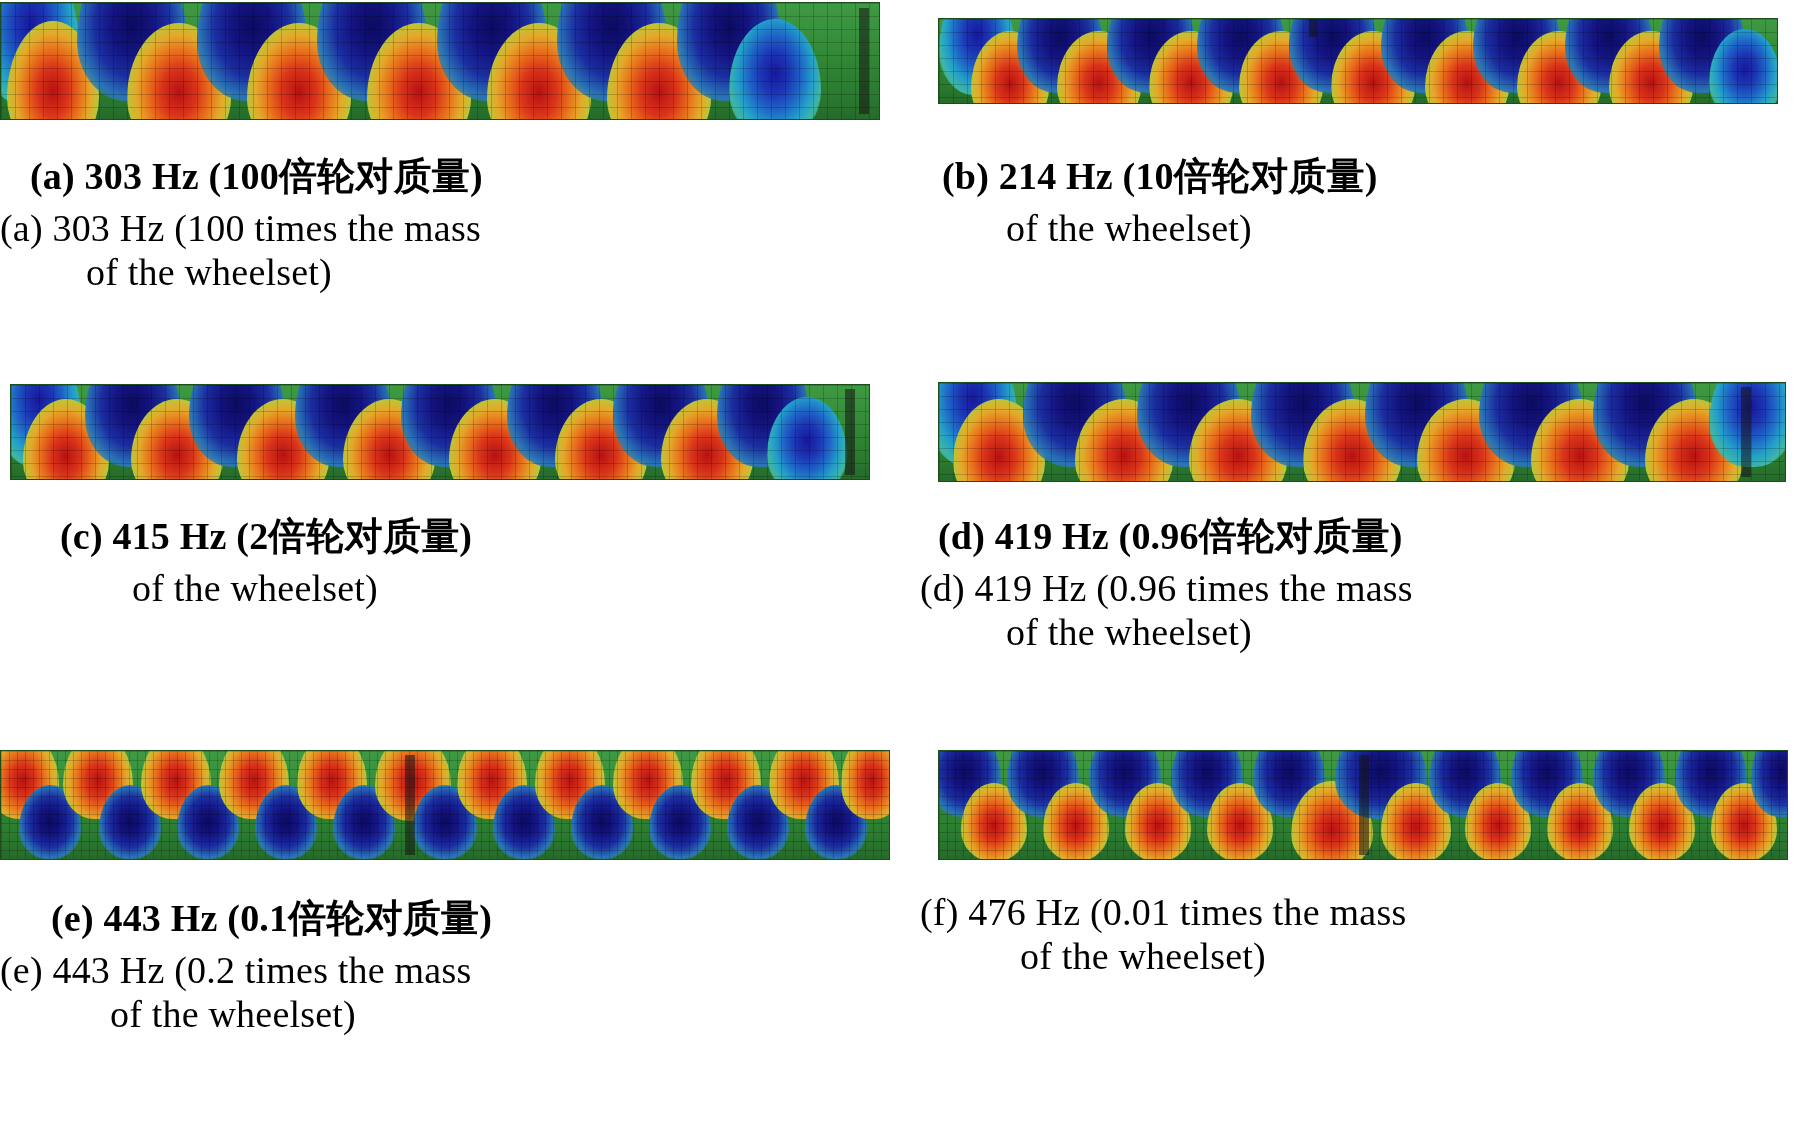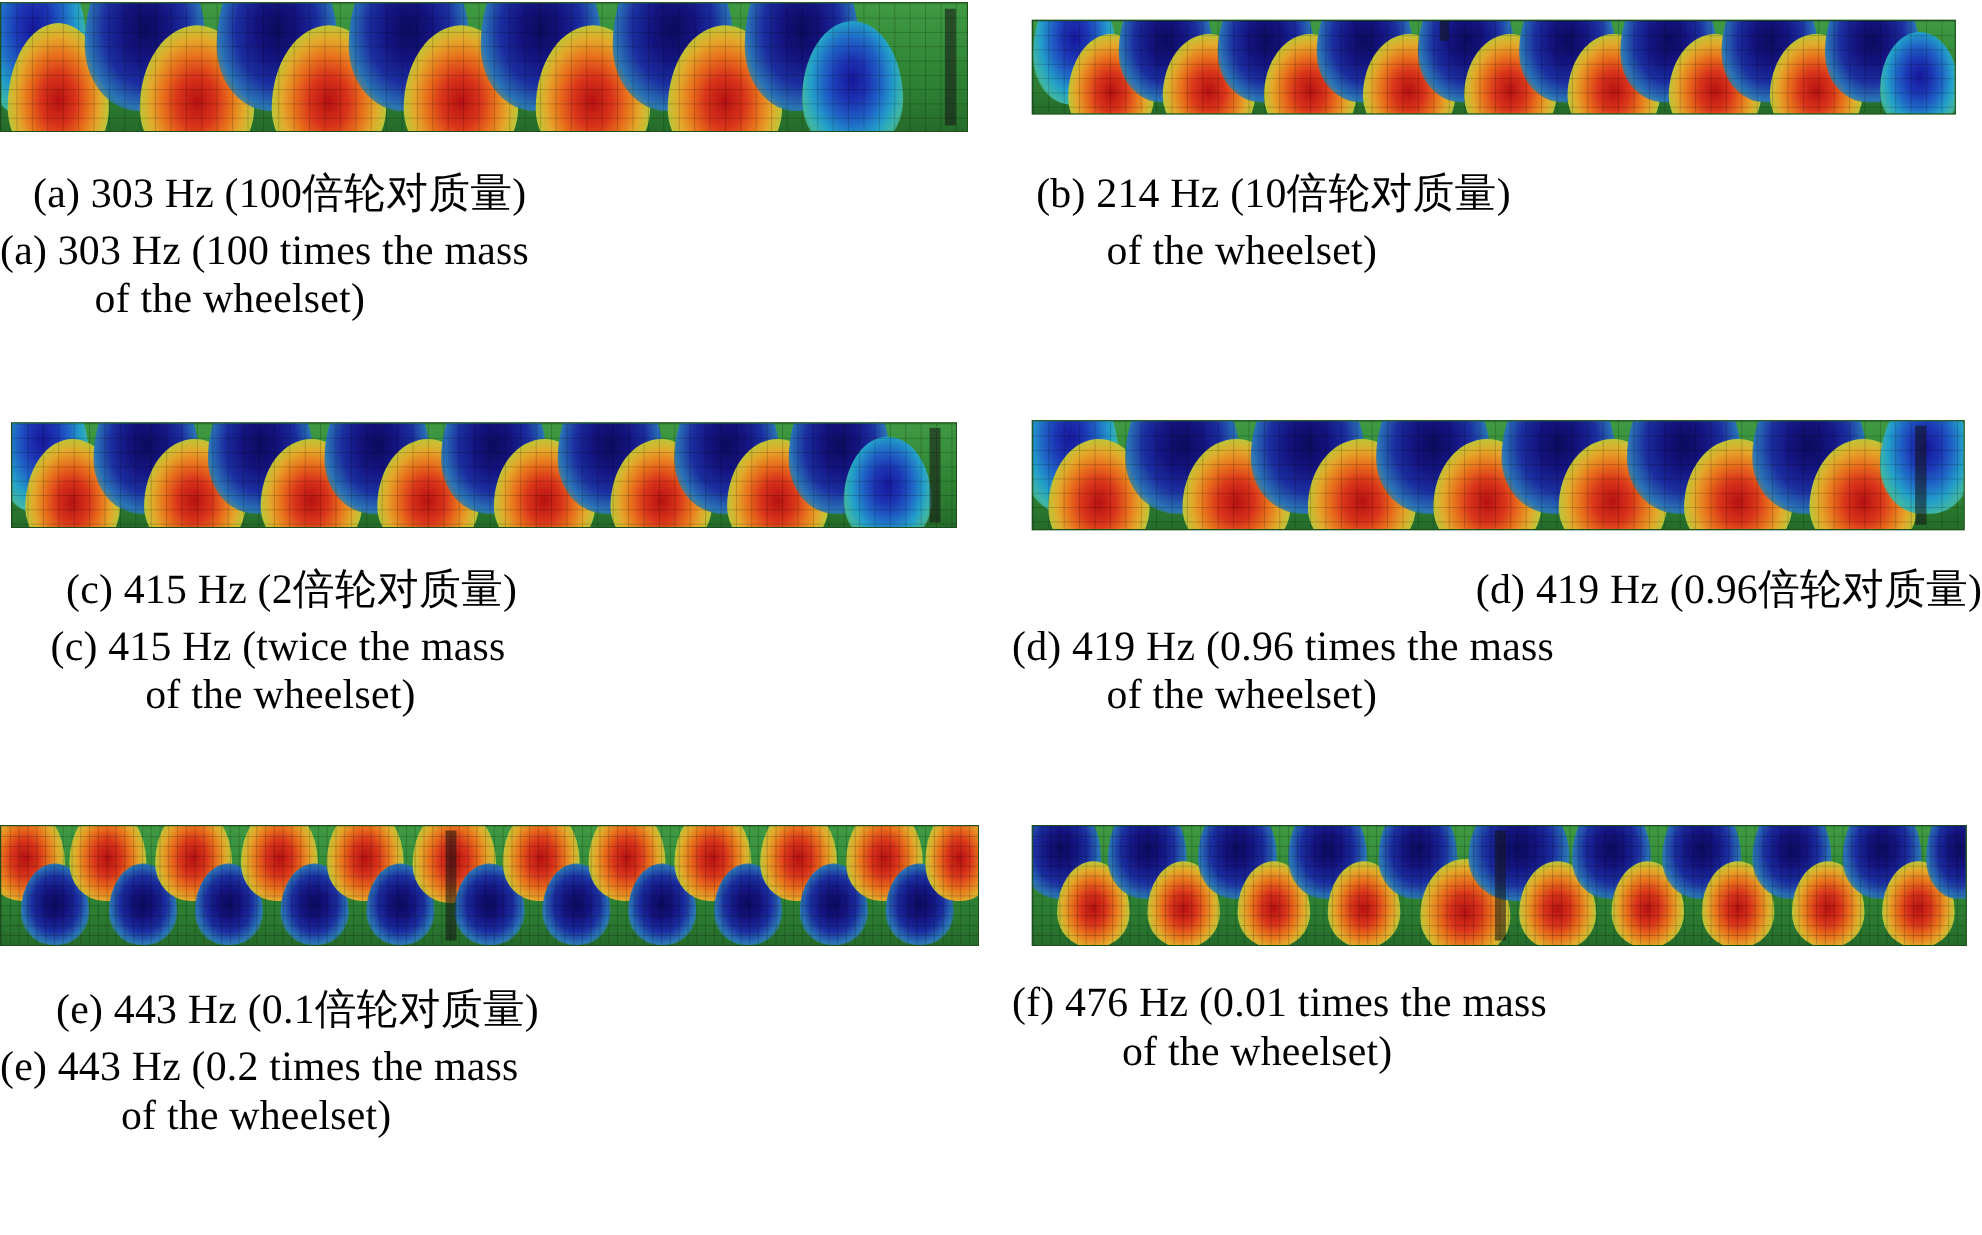--- a/index.html
+++ b/index.html
@@ -93,33 +93,34 @@
   .caption {
     text-align: left;
     font-size: 38px;
     line-height: 1.16;
     letter-spacing: 0.2px;
   }
   .cap-cn {
     margin-top: 14px;
     padding-left: 22px;
     white-space: nowrap;
+    font-weight: bold;
   }
   .cap-en {
     margin-top: 8px;
     white-space: normal;
   }
   .cap-en .l1 { display: block; }
   .cap-en .l2 { display: block; padding-left: 86px; }
   .indent-a .cap-cn { padding-left: 30px; }
   .indent-b .cap-cn { padding-left: 22px; }
   .indent-c .cap-cn { padding-left: 60px; }
   .indent-c .cap-en .l1 { padding-left: 46px; }
   .indent-c .cap-en .l2 { padding-left: 132px; }
-  .indent-d .cap-cn { padding-left: 18px; text-align: right; }
+  .indent-d .cap-cn { padding-left: 18px; }
   .indent-e .cap-cn { padding-left: 51px; }
   .indent-e .cap-en .l2 { padding-left: 110px; }
   .indent-f .cap-cn { padding-left: 16px; }
   .indent-f .cap-en .l2 { padding-left: 100px; }
 </style>
 </head>
 <body>
 
 <div class="figure">
   <div class="grid">
@@ -209,21 +210,20 @@
           <div class="lobe warm" style="left:650px;top:14px;width:92px;height:102px;"></div>
           <div class="lobe deep" style="left:706px;top:-42px;width:92px;height:124px;"></div>
           <div class="lobe cool" style="left:756px;top:12px;width:80px;height:98px;"></div>
         </div>
         <div class="mesh"></div>
         <div class="endfix" style="right:14px;"></div>
       </div>
       <div class="caption" style="position:absolute;top:130px;left:0;width:100%;">
         <div class="cap-cn">(c)  415 Hz (2倍轮对质量)</div>
         <div class="cap-en">
-          <span class="l1">(c)  415 Hz (twice the mass</span>
           <span class="l2">of the wheelset)</span>
         </div>
       </div>
     </div>
 
     <div class="panel indent-d">
       <div class="mode-img" style="position:absolute;left:18px;top:12px;width:848px;height:100px;">
         <div class="rail-base"></div>
         <div class="wave-layer">
           <div class="lobe cool" style="left:-10px;top:-40px;width:88px;height:124px;"></div>

